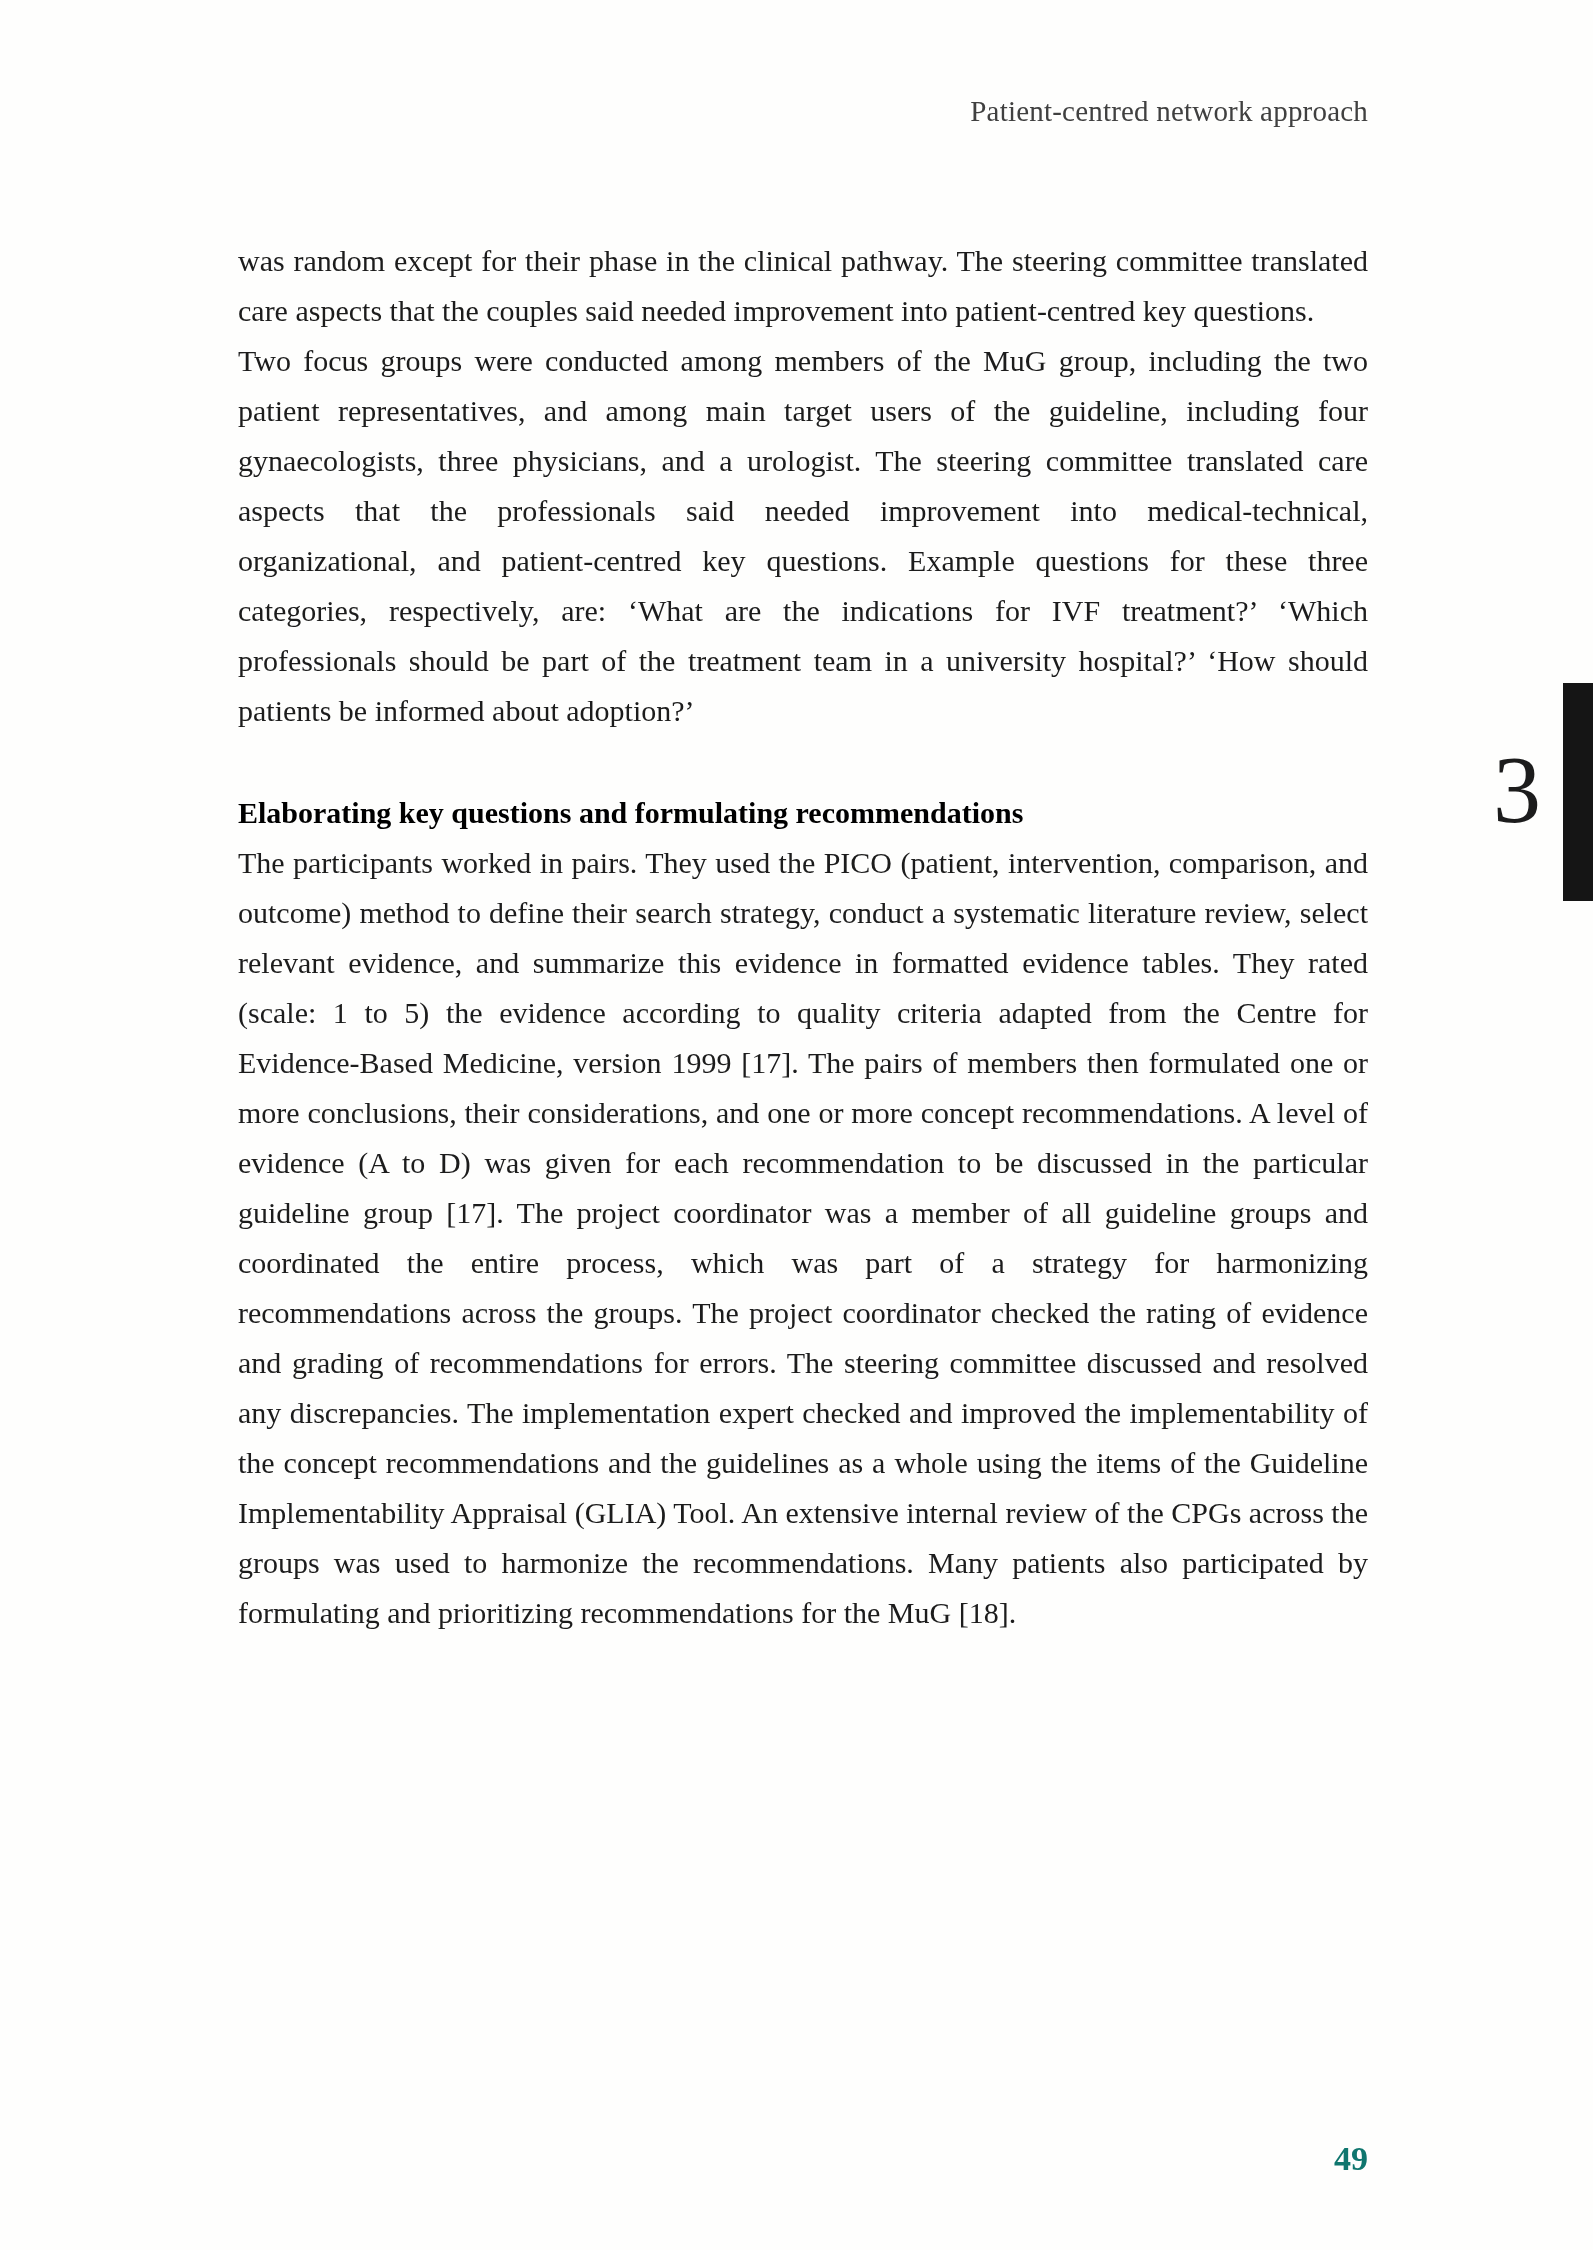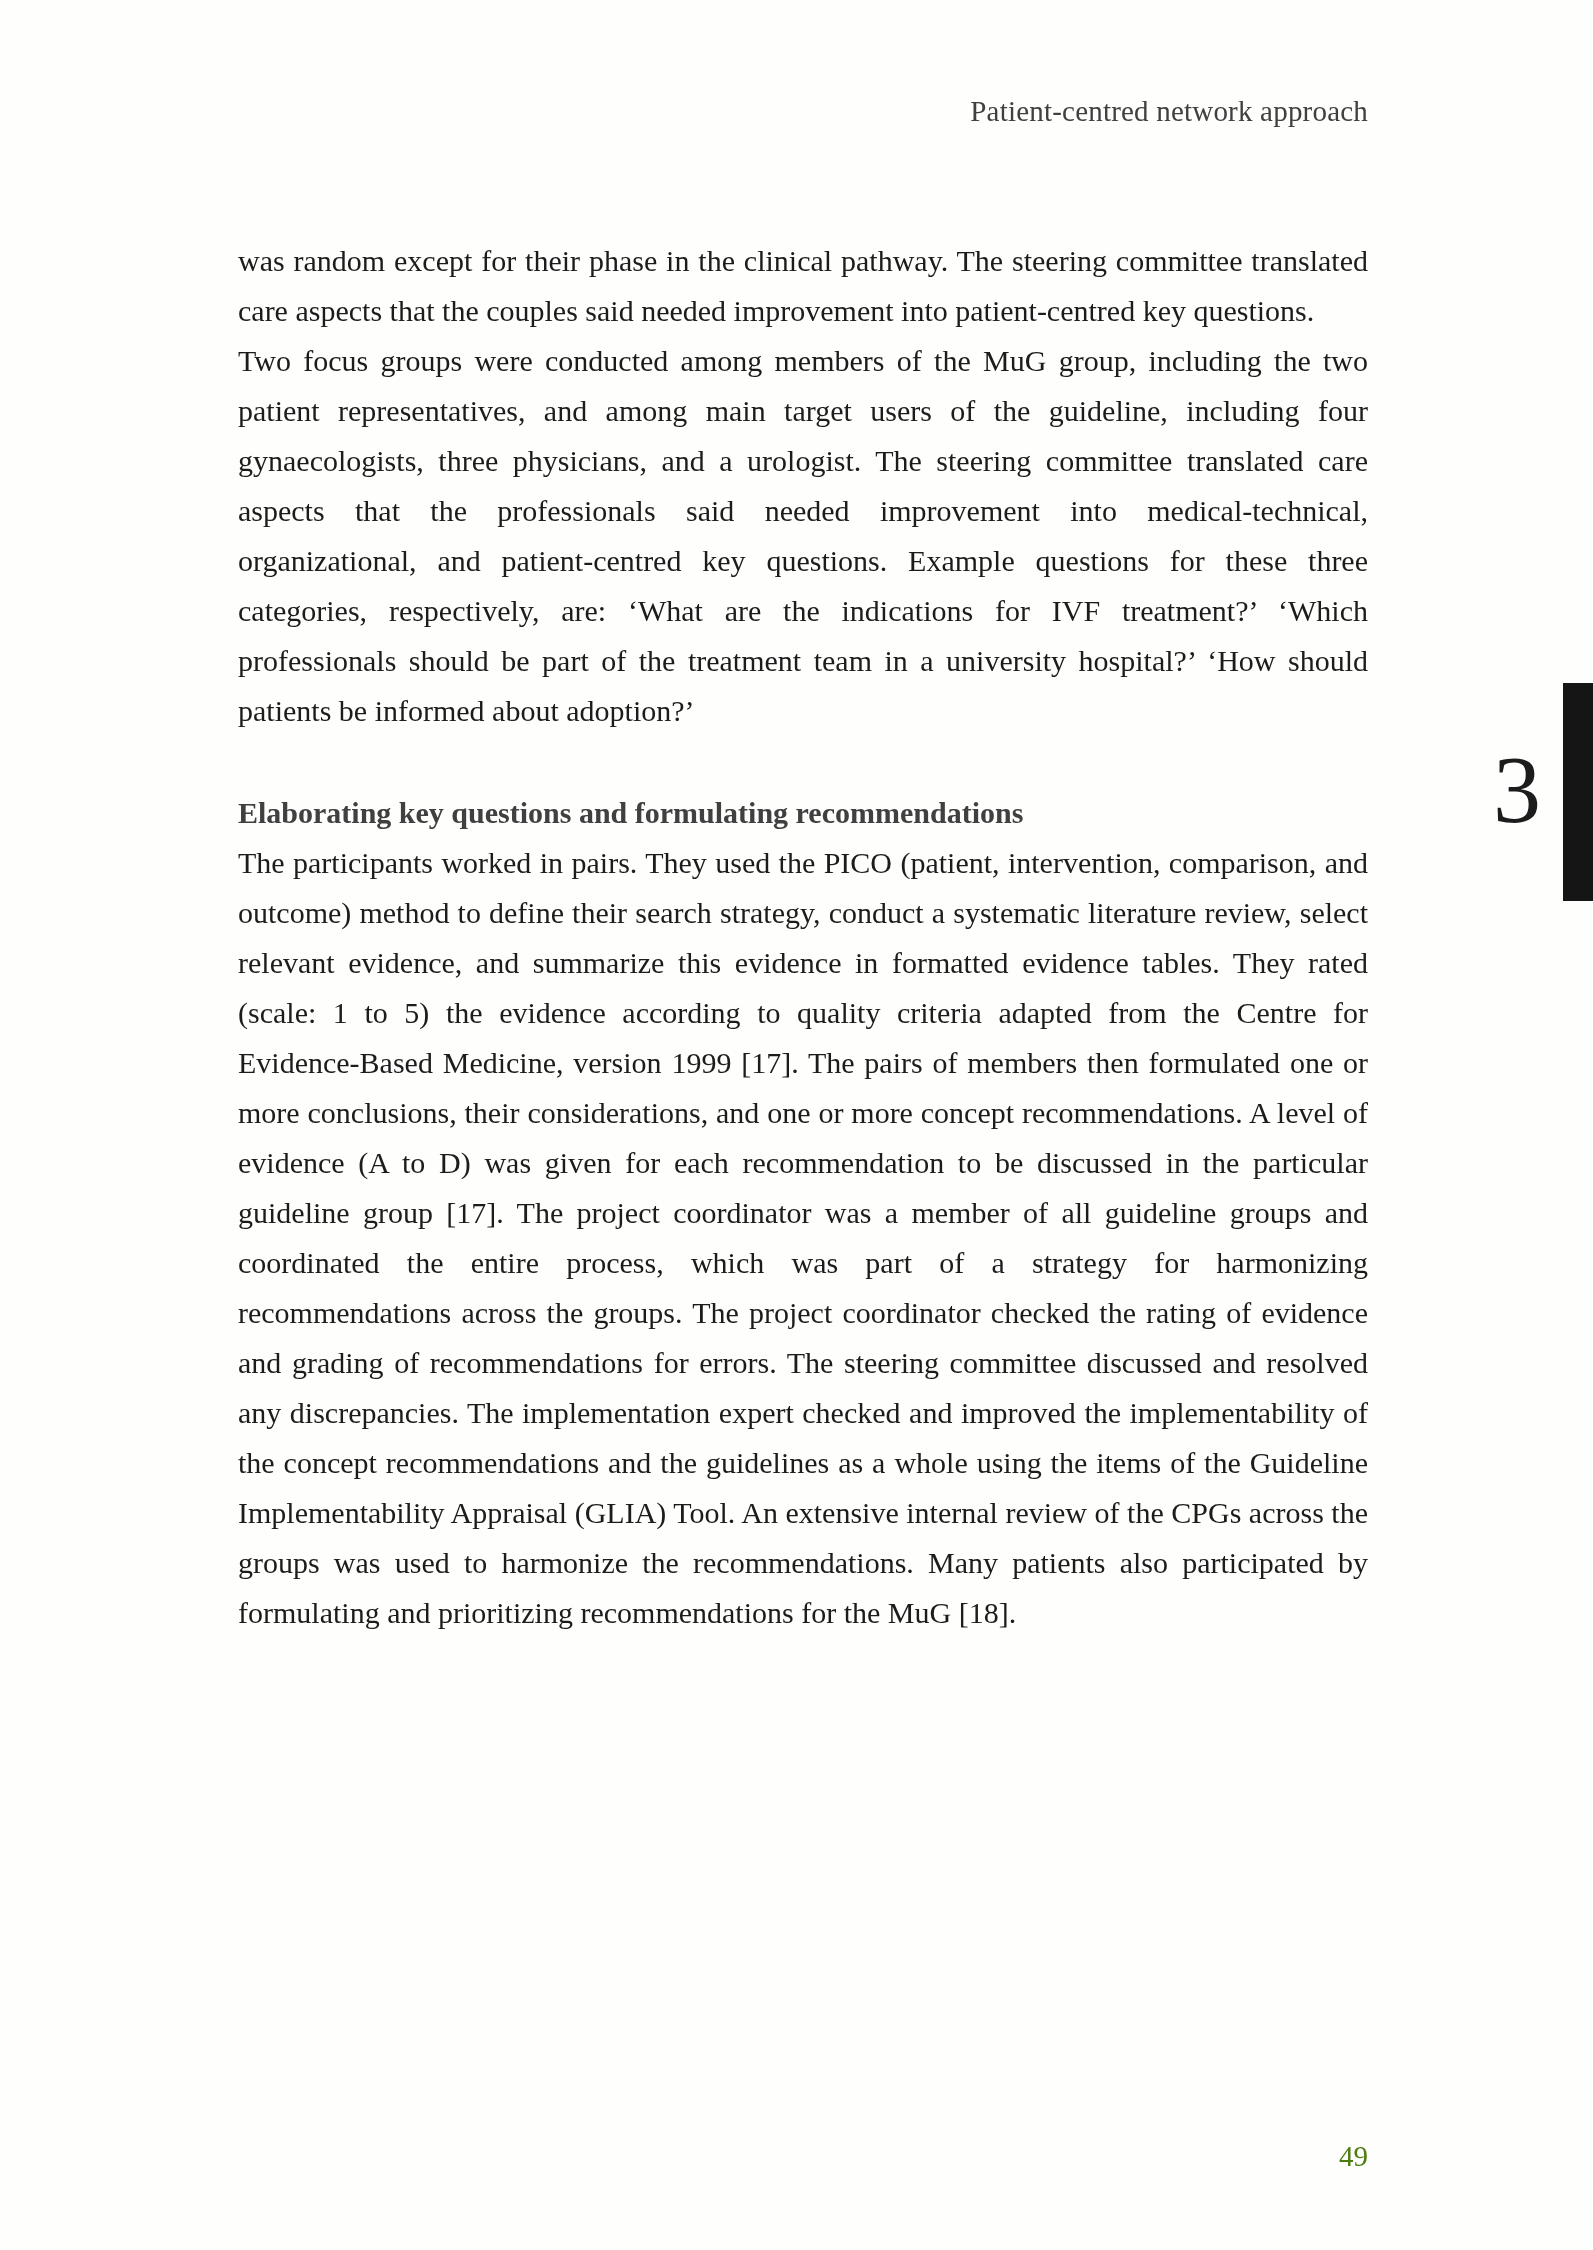--- a/index.html
+++ b/index.html
@@ -33,21 +33,21 @@
     font-size: 30px;
     line-height: 50px;
     text-align: justify;
     color: #1c1c1c;
   }
   .section-heading {
     font-size: 30px;
     line-height: 50px;
     font-weight: bold;
     margin-top: 52px;
-    color: #404040;
+    color: #000000;
   }
   .chapter-number {
     position: absolute;
     top: 742px;
     right: 52px;
     font-size: 96px;
     line-height: 1;
     font-weight: 400;
     color: #1c1c1c;
   }
@@ -56,22 +56,23 @@
     top: 683px;
     right: 0;
     width: 30px;
     height: 218px;
     background: #151515;
   }
   .page-number {
     position: absolute;
     top: 2140px;
     right: 225px;
-    font-size: 29px;
-    color: #4d7c0f;
+    font-size: 34px;
+    color: #0f766e;
+    font-weight: bold;
   }
 </style>
 </head>
 <body>
 
 <div class="page">
 
   <div class="running-header">Patient-centred network approach</div>
 
   <div class="chapter-number">3</div>

